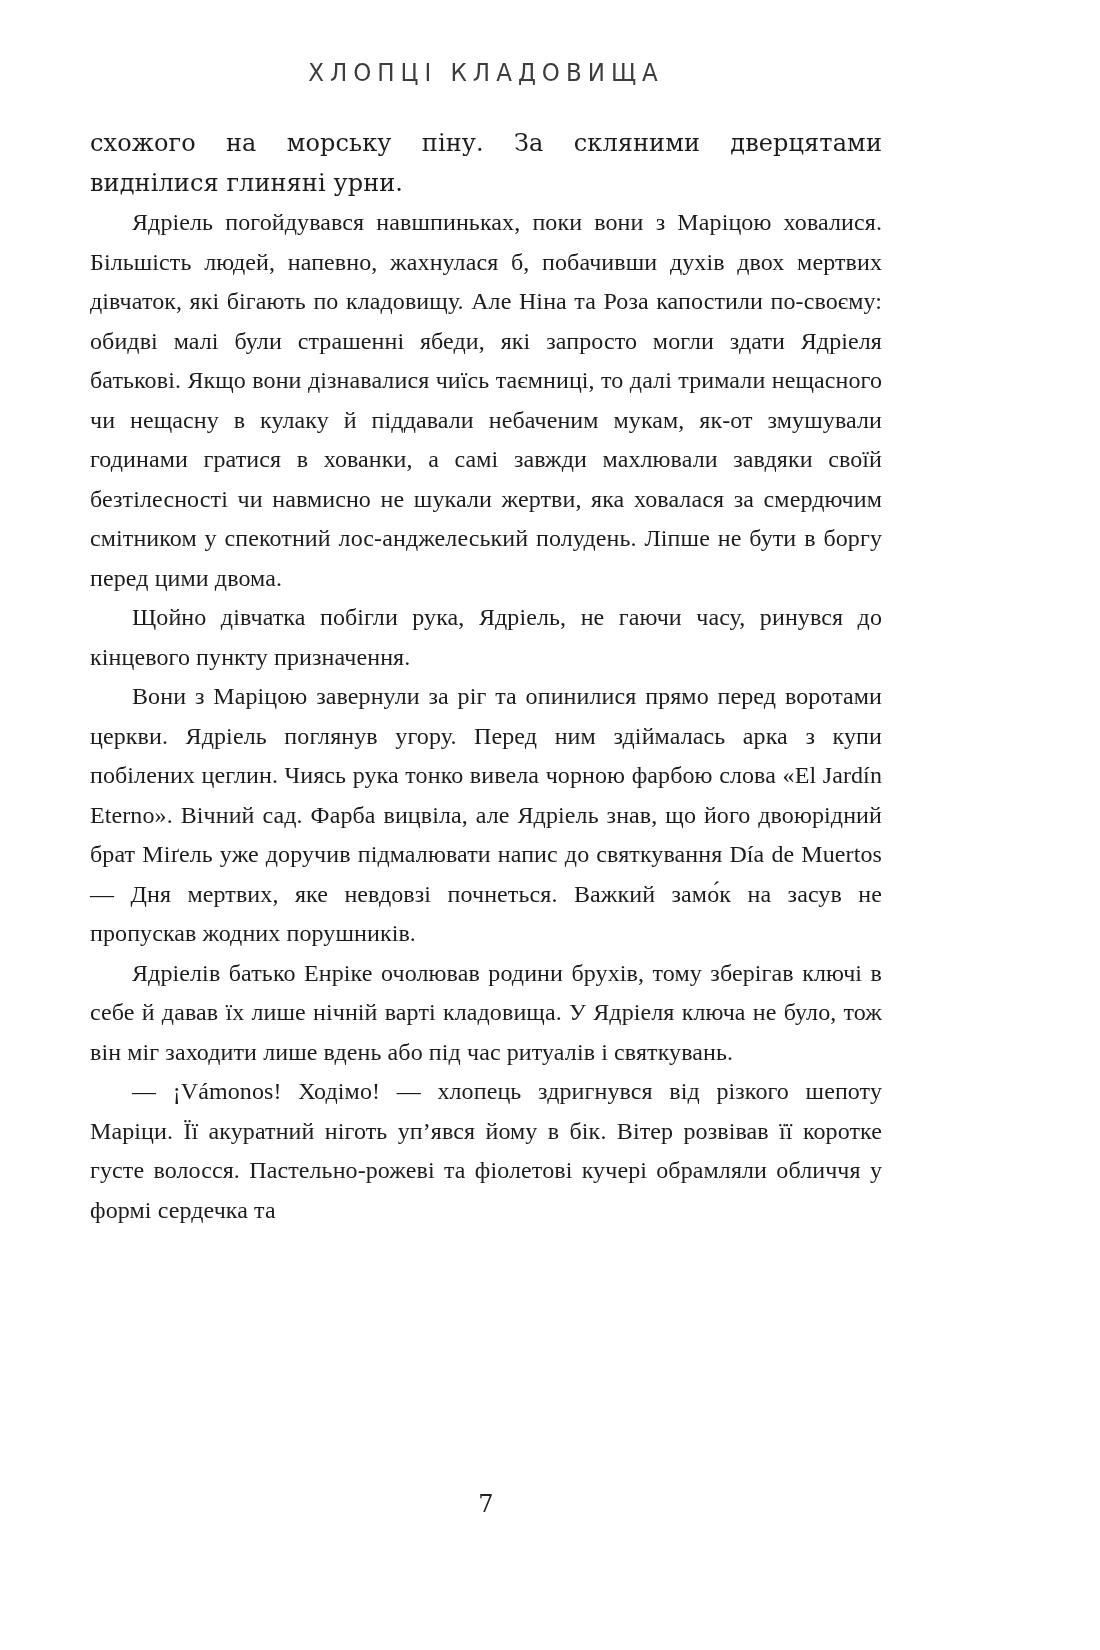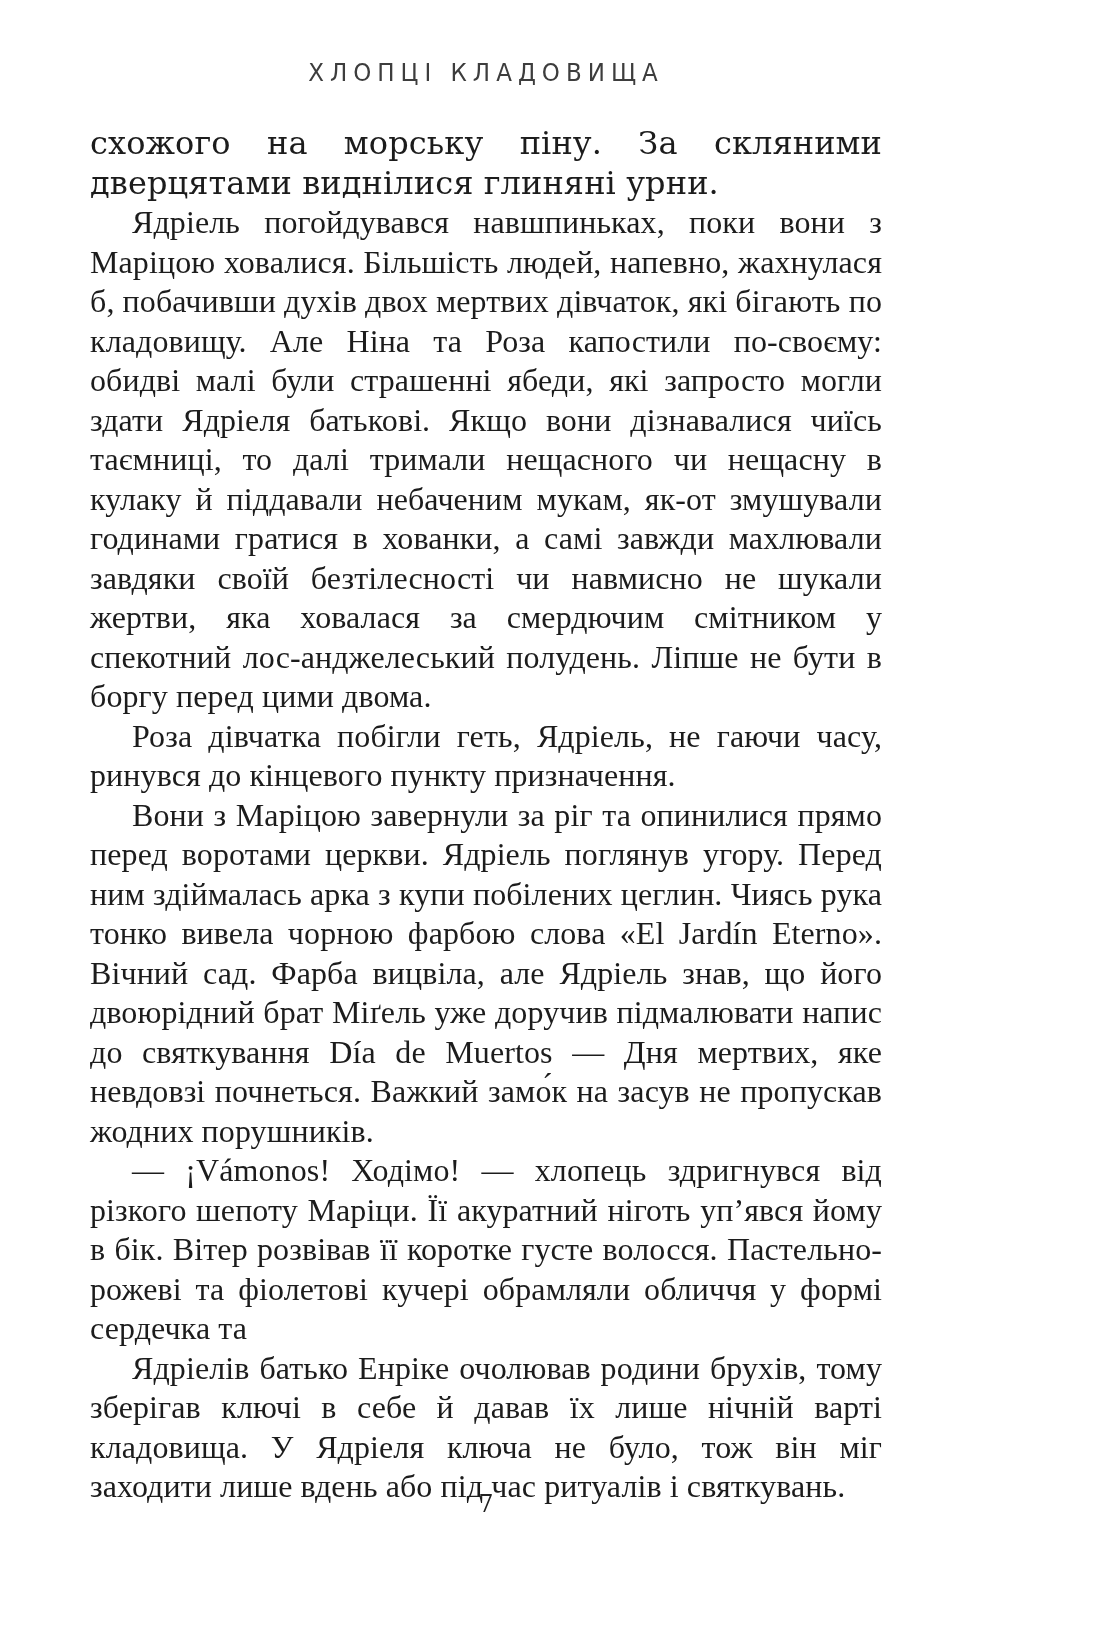--- a/index.html
+++ b/index.html
@@ -22,21 +22,21 @@
     font-family: "DejaVu Sans", sans-serif;
     font-size: 23px;
     letter-spacing: 6px;
     color: #3d3d3d;
     transform: scaleY(1.08);
     transform-origin: top center;
   }
   .body-text {
     width: 792px;
     margin: 44px auto 0 auto;
-    font-size: 32px;
+    font-size: 24px;
     line-height: 39.5px;
     text-align: justify;
     letter-spacing: 0.1px;
   }
   .body-text p {
     margin: 0;
     padding: 0;
   }
   .body-text p.indent {
     text-indent: 42px;
@@ -55,21 +55,21 @@
 </head>
 <body>
 
 <div class="page">
 
   <div class="running-header">ХЛОПЦІ КЛАДОВИЩА</div>
 
   <div class="body-text">
     <p class="no-indent">схожого на морську піну. За скляними дверцятами виднілися глиняні урни.</p>
     <p class="indent">Ядріель погойдувався навшпиньках, поки вони з Маріцою ховалися. Більшість людей, напевно, жахнулася б, побачивши духів двох мертвих дівчаток, які бігають по кладовищу. Але Ніна та Роза капостили по-своєму: обидві малі були страшенні ябеди, які запросто могли здати Ядріеля батькові. Якщо вони дізнавалися чиїсь таємниці, то далі тримали нещасного чи нещасну в кулаку й піддавали небаченим мукам, як-от змушували годинами гратися в хованки, а самі завжди махлювали завдяки своїй безтілесності чи навмисно не шукали жертви, яка ховалася за смердючим смітником у спекотний лос-анджелеський полудень. Ліпше не бути в боргу перед цими двома.</p>
-    <p class="indent">Роза дівчатка побігли геть, Ядріель, не гаючи часу, ринувся до кінцевого пункту призначення.</p>
+    <p class="indent">Щойно дівчатка побігли рука, Ядріель, не гаючи часу, ринувся до кінцевого пункту призначення.</p>
     <p class="indent">Вони з Маріцою завернули за ріг та опинилися прямо перед воротами церкви. Ядріель поглянув угору. Перед ним здіймалась арка з купи побілених цеглин. Чиясь рука тонко вивела чорною фарбою слова «El Jardín Eterno». Вічний сад. Фарба вицвіла, але Ядріель знав, що його двоюрідний брат Міґель уже доручив підмалювати напис до святкування Día de Muertos — Дня мертвих, яке невдовзі почнеться. Важкий замо́к на засув не пропускав жодних порушників.</p>
+    <p class="indent">Ядріелів батько Енріке очолював родини брухів, тому зберігав ключі в себе й давав їх лише нічній варті кладовища. У Ядріеля ключа не було, тож він міг заходити лише вдень або під час ритуалів і святкувань.</p>
     <p class="indent">— ¡Vámonos! Ходімо! — хлопець здригнувся від різкого шепоту Маріци. Її акуратний ніготь уп’явся йому в бік. Вітер розвівав її коротке густе волосся. Пастельно-рожеві та фіолетові кучері обрамляли обличчя у формі сердечка та</p>
-    <p class="indent">Ядріелів батько Енріке очолював родини брухів, тому зберігав ключі в себе й давав їх лише нічній варті кладовища. У Ядріеля ключа не було, тож він міг заходити лише вдень або під час ритуалів і святкувань.</p>
   </div>
 
   <div class="page-number">7</div>
 
 </div>
 
 </body></html>

